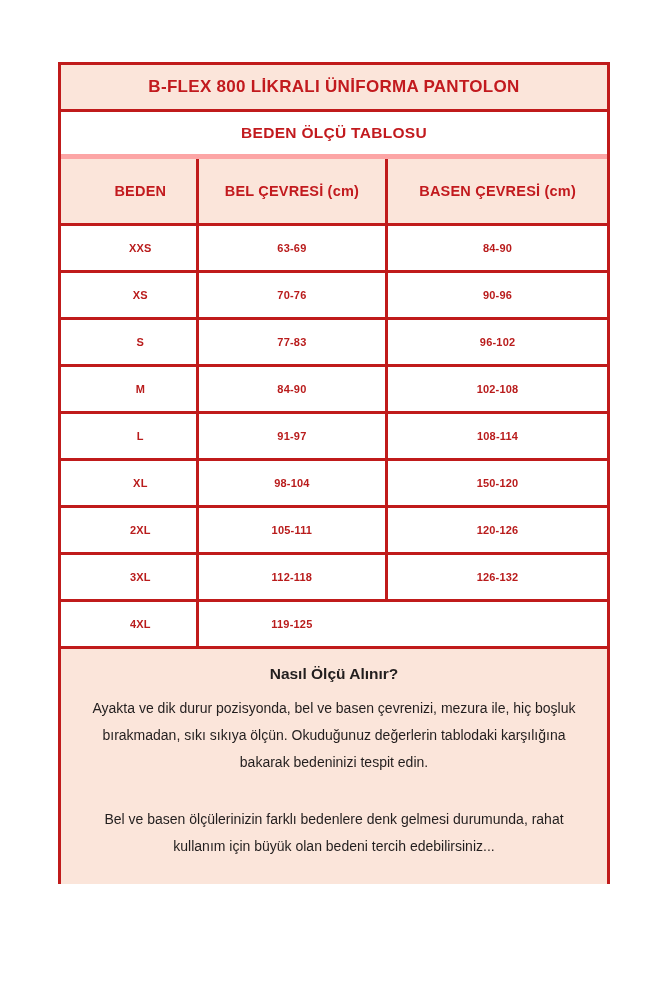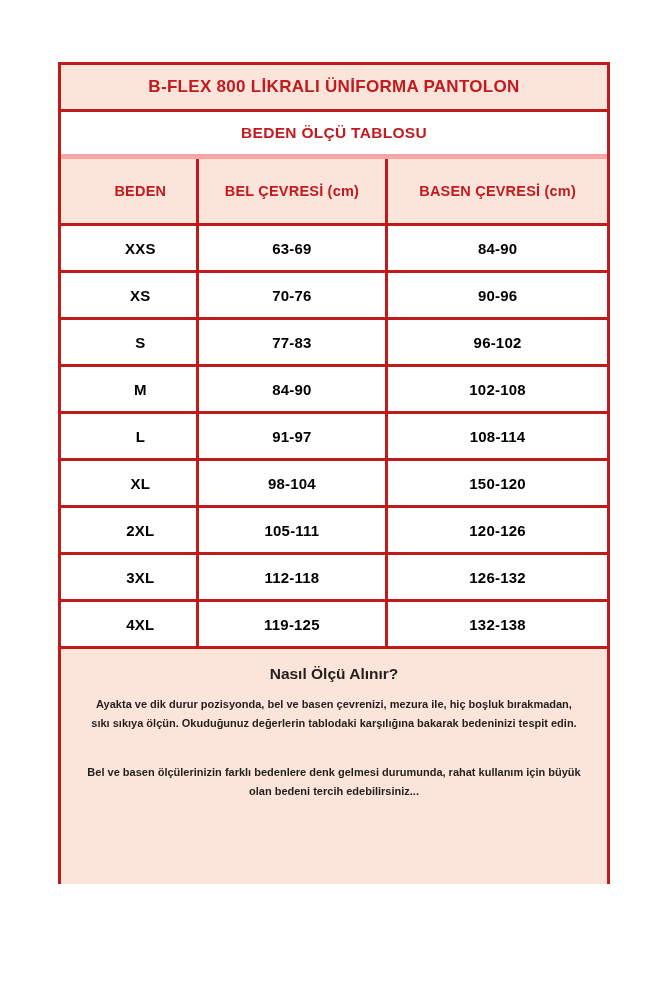--- a/index.html
+++ b/index.html
@@ -71,40 +71,40 @@
   .row-header .cell {
     color: #c21a1e;
     font-size: 14.5px;
     letter-spacing: 0.2px;
   }
   .data-row {
     height: 47px;
     background: #ffffff;
   }
   .data-row .cell {
-    color: #000000;
-    font-size: 15px;
+    color: #b91c1c;
+    font-size: 11px;
     letter-spacing: 0.2px;
   }
   .notes {
     min-height: 277px;
     background: #fbe5da;
     padding: 14px 26px 18px 26px;
     text-align: center;
     color: #221e1e;
   }
   .notes-title {
     font-weight: bold;
     font-size: 15.5px;
     margin-top: 2px;
   }
   .notes-paragraph {
-    font-weight: bold;
-    font-size: 11px;
-    line-height: 19px;
+    font-weight: normal;
+    font-size: 14px;
+    line-height: 27px;
     margin-top: 12px;
   }
   .notes-paragraph.second {
     margin-top: 30px;
   }
 </style>
 </head>
 <body>
 
 <div class="page">
@@ -164,21 +164,20 @@
 
     <div class="grid-row data-row">
       <div class="cell">3XL</div>
       <div class="cell">112-118</div>
       <div class="cell">126-132</div>
     </div>
 
     <div class="grid-row data-row">
       <div class="cell">4XL</div>
       <div class="cell">119-125</div>
-      <div class="cell">132-138</div>
     </div>
 
     <div class="notes">
       <div class="notes-title">Nasıl Ölçü Alınır?</div>
       <div class="notes-paragraph">Ayakta ve dik durur pozisyonda, bel ve basen çevrenizi, mezura ile, hiç boşluk bırakmadan, sıkı sıkıya ölçün. Okuduğunuz değerlerin tablodaki karşılığına bakarak bedeninizi tespit edin.</div>
       <div class="notes-paragraph second">Bel ve basen ölçülerinizin farklı bedenlere denk gelmesi durumunda, rahat kullanım için büyük olan bedeni tercih edebilirsiniz...</div>
     </div>
 
   </div>
 </div>

